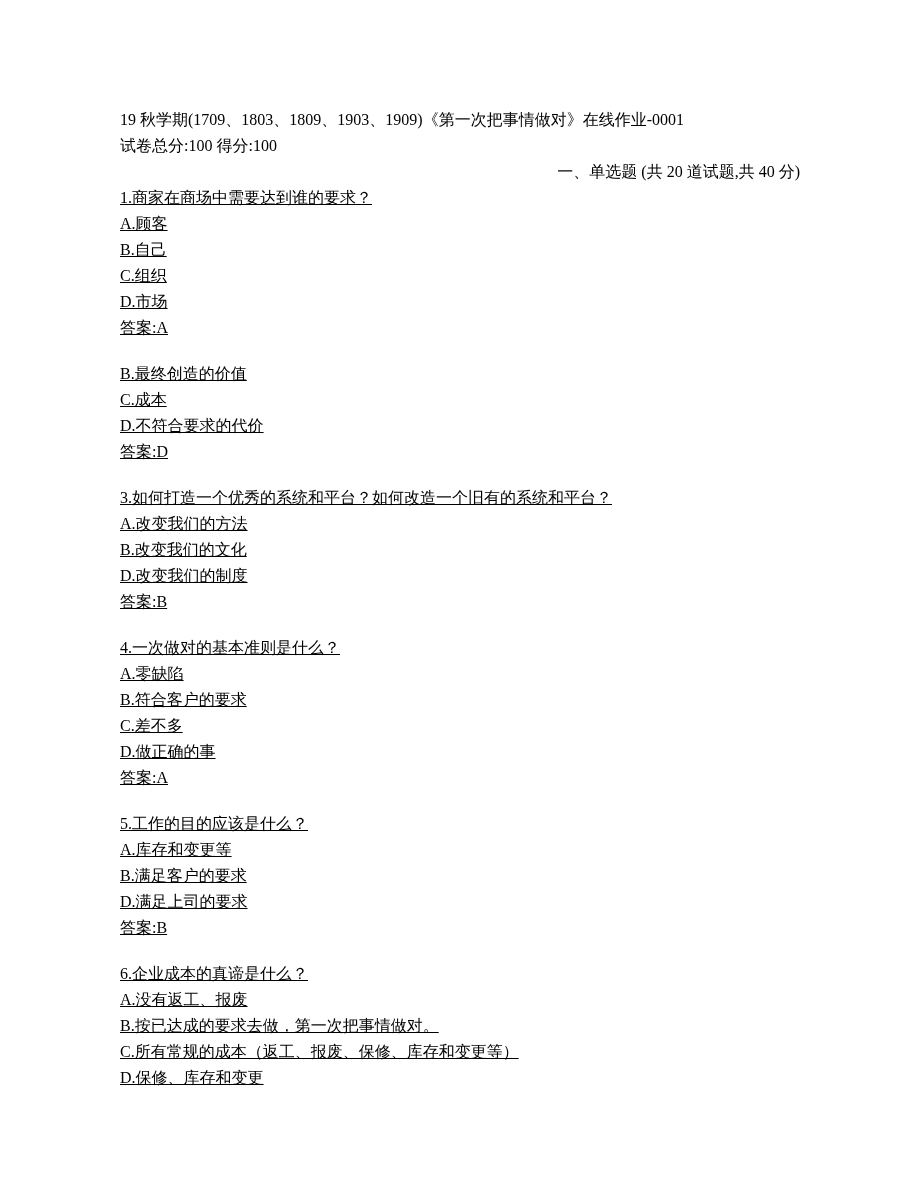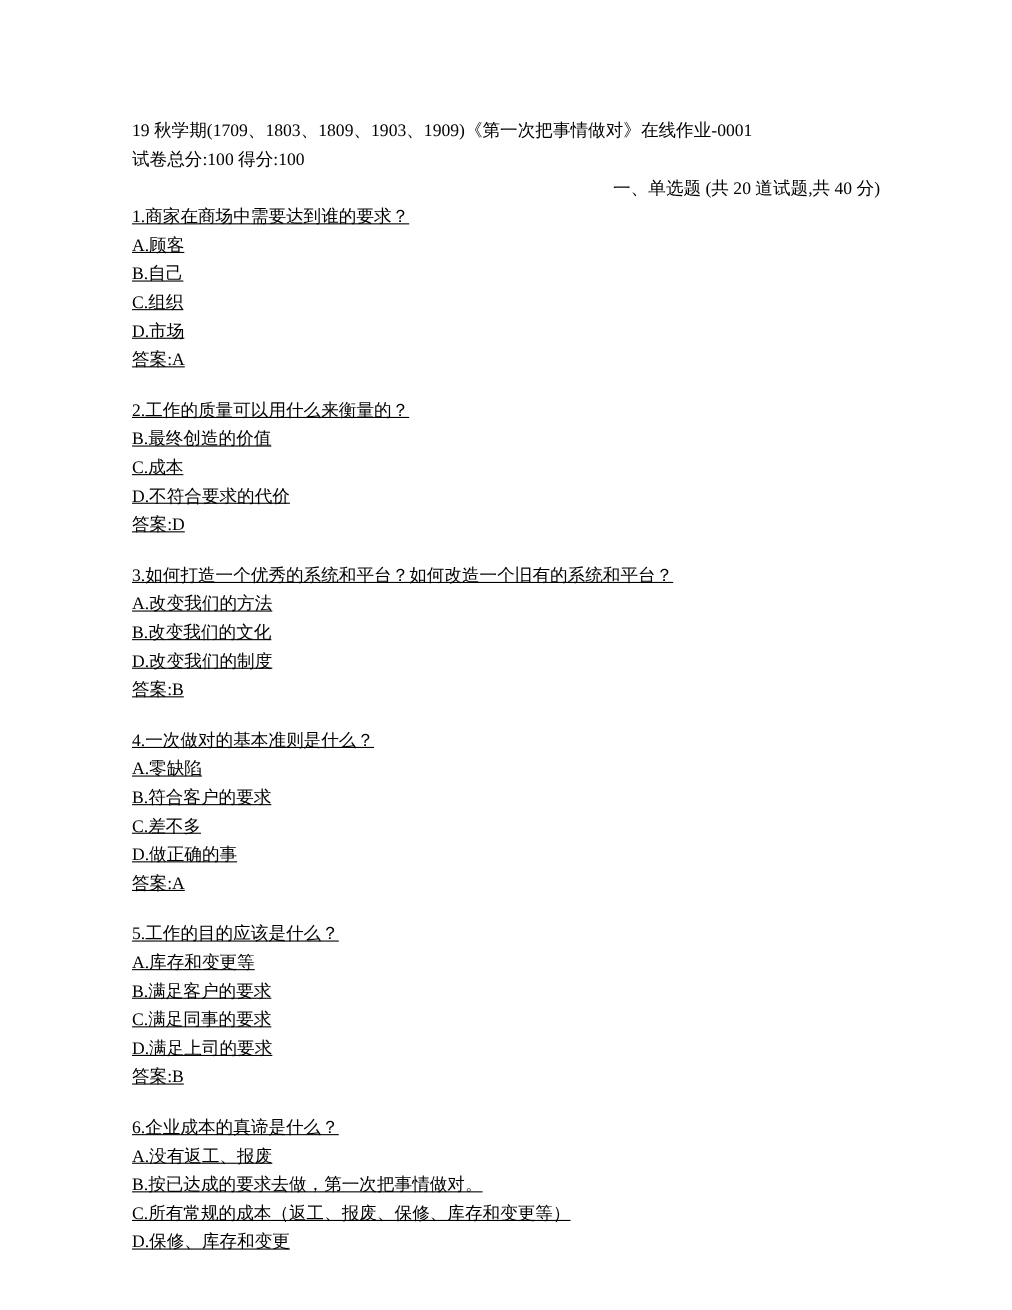--- a/index.html
+++ b/index.html
@@ -46,21 +46,20 @@
   <div class="question-block">
     <div class="line">1.商家在商场中需要达到谁的要求？</div>
     <div class="line">A.顾客</div>
     <div class="line">B.自己</div>
     <div class="line">C.组织</div>
     <div class="line">D.市场</div>
     <div class="line">答案:A</div>
   </div>
 
   <div class="question-block">
-    <div class="line">2.工作的质量可以用什么来衡量的？</div>
     <div class="line">B.最终创造的价值</div>
     <div class="line">C.成本</div>
     <div class="line">D.不符合要求的代价</div>
     <div class="line">答案:D</div>
   </div>
 
   <div class="question-block">
     <div class="line">3.如何打造一个优秀的系统和平台？如何改造一个旧有的系统和平台？</div>
     <div class="line">A.改变我们的方法</div>
     <div class="line">B.改变我们的文化</div>
@@ -74,21 +73,20 @@
     <div class="line">B.符合客户的要求</div>
     <div class="line">C.差不多</div>
     <div class="line">D.做正确的事</div>
     <div class="line">答案:A</div>
   </div>
 
   <div class="question-block">
     <div class="line">5.工作的目的应该是什么？</div>
     <div class="line">A.库存和变更等</div>
     <div class="line">B.满足客户的要求</div>
-    <div class="line">C.满足同事的要求</div>
     <div class="line">D.满足上司的要求</div>
     <div class="line">答案:B</div>
   </div>
 
   <div class="question-block">
     <div class="line">6.企业成本的真谛是什么？</div>
     <div class="line">A.没有返工、报废</div>
     <div class="line">B.按已达成的要求去做，第一次把事情做对。</div>
     <div class="line">C.所有常规的成本（返工、报废、保修、库存和变更等）</div>
     <div class="line">D.保修、库存和变更</div>

